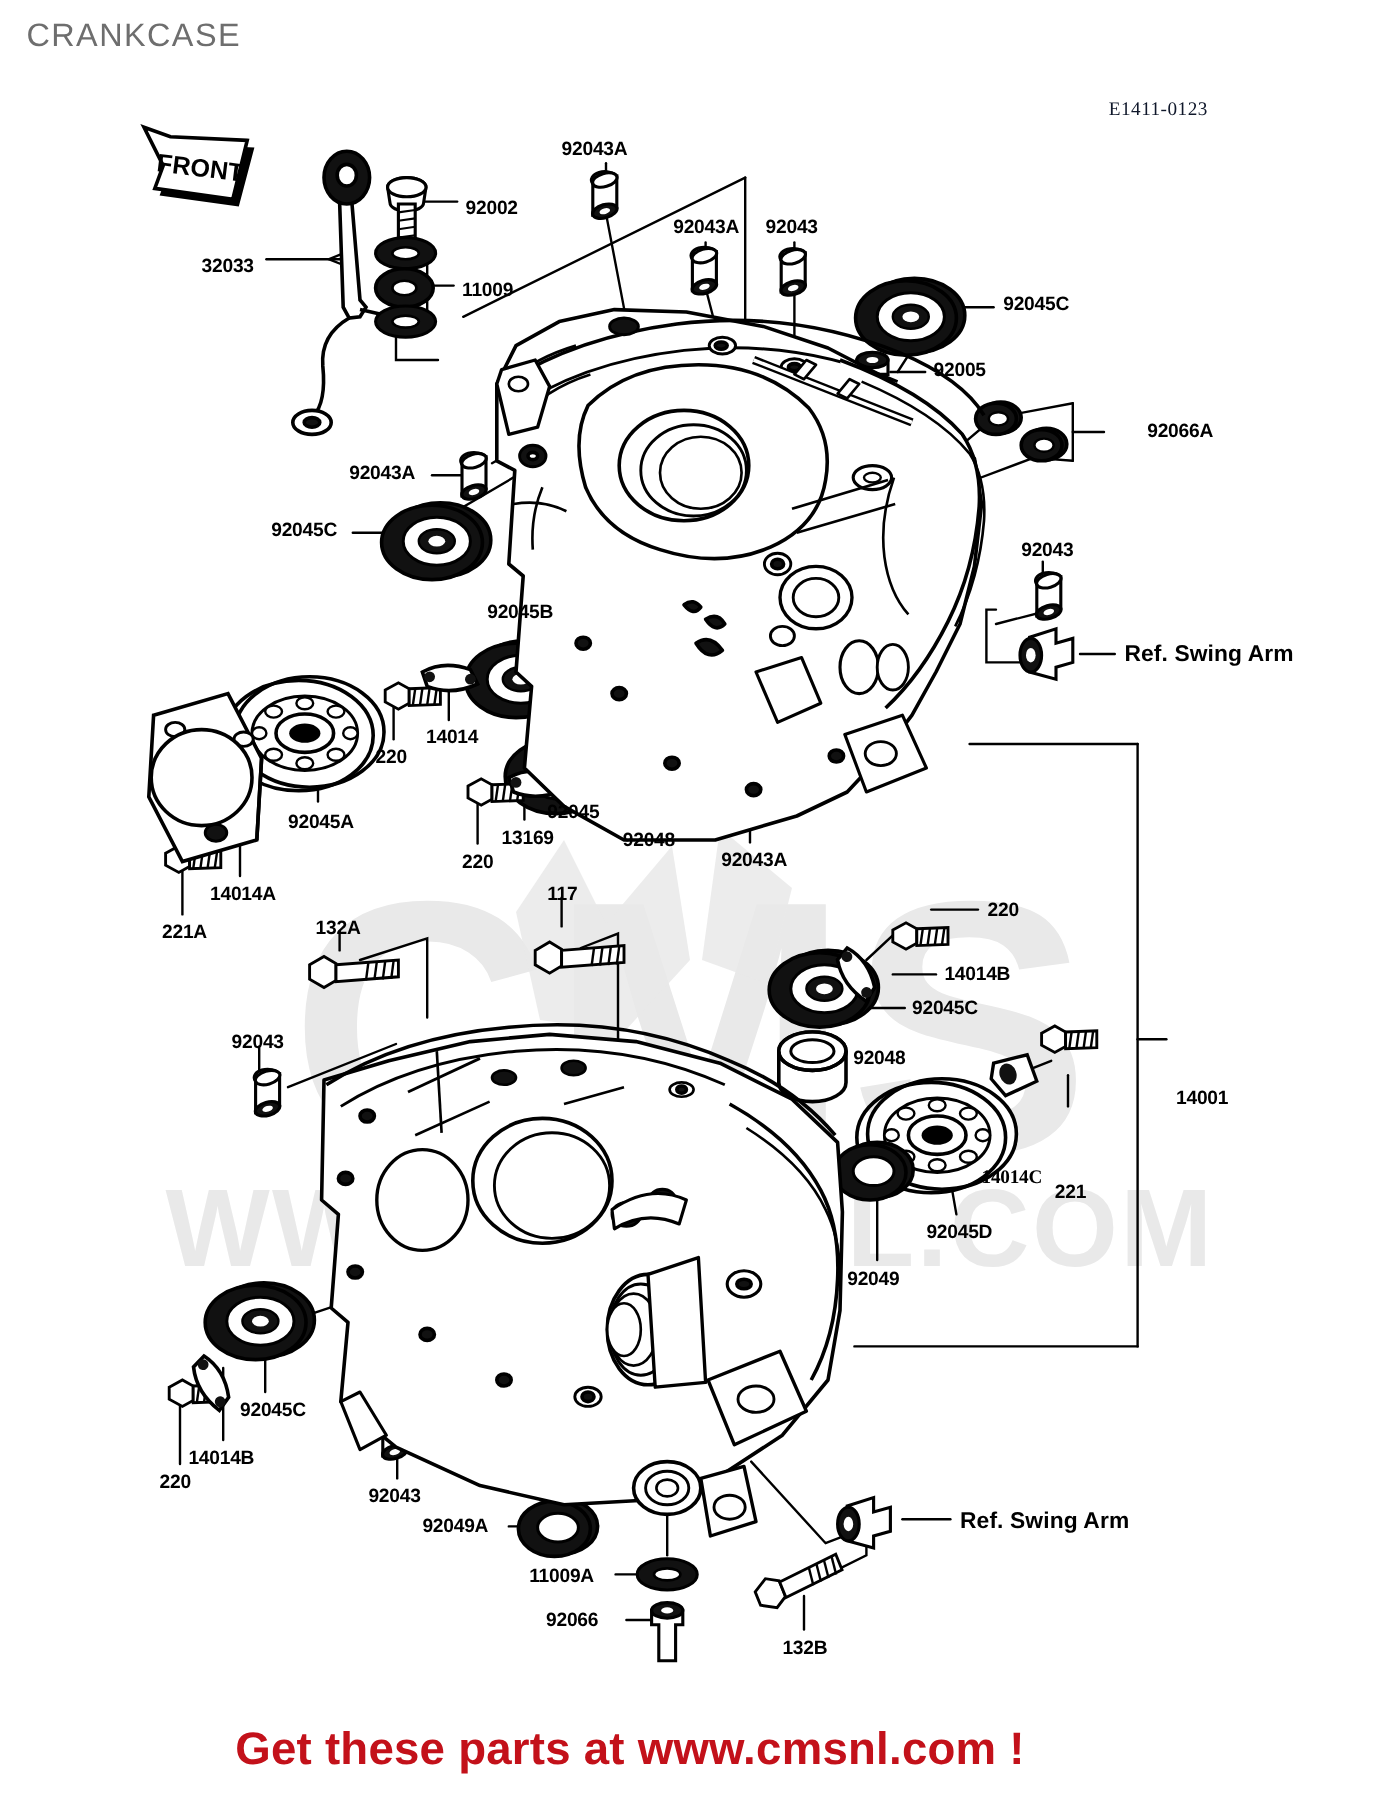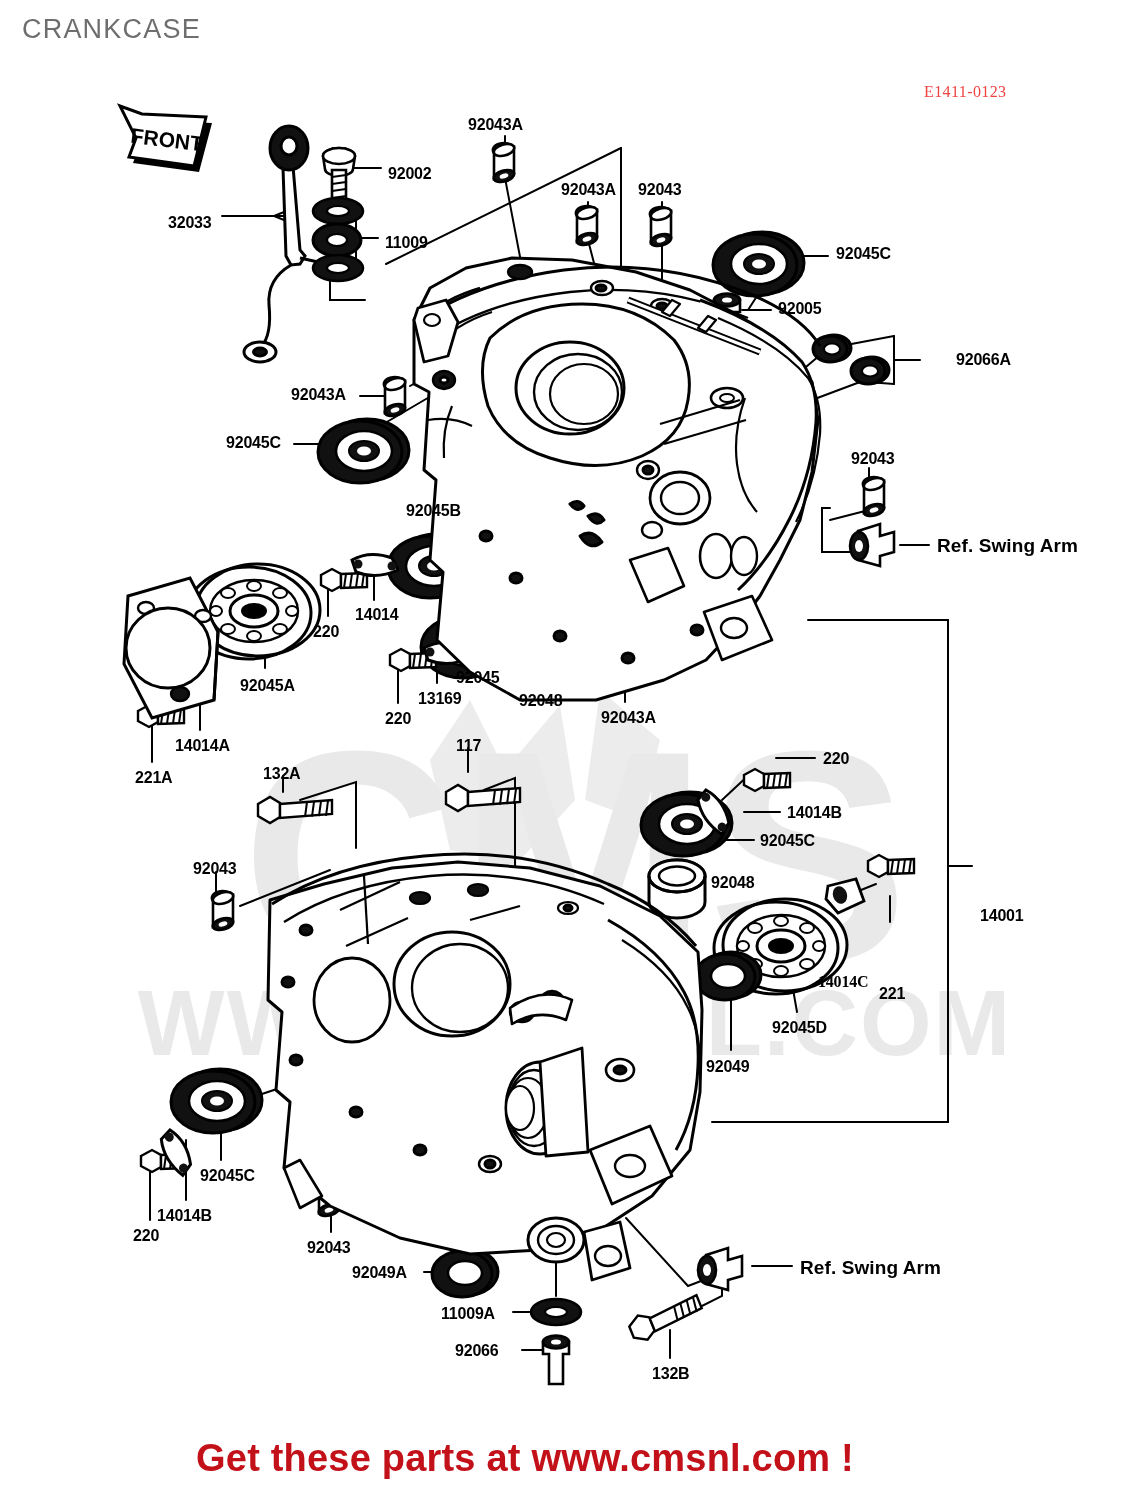--- a/index.html
+++ b/index.html
@@ -23,21 +23,21 @@
     letter-spacing: 1.2px;
     color: #6e6e6e;
     font-weight: 400;
     white-space: nowrap;
   }
   #diagram-code {
     position: absolute;
     left: 924px;
     top: 83px;
     font-size: 16px;
-    color: #ef4444;
+    color: #0f172a;
     font-family: "Liberation Serif", serif;
     letter-spacing: 0.4px;
     white-space: nowrap;
   }
   #footer-cta {
     position: absolute;
     left: 0;
     top: 1437px;
     width: 1050px;
     text-align: center;

